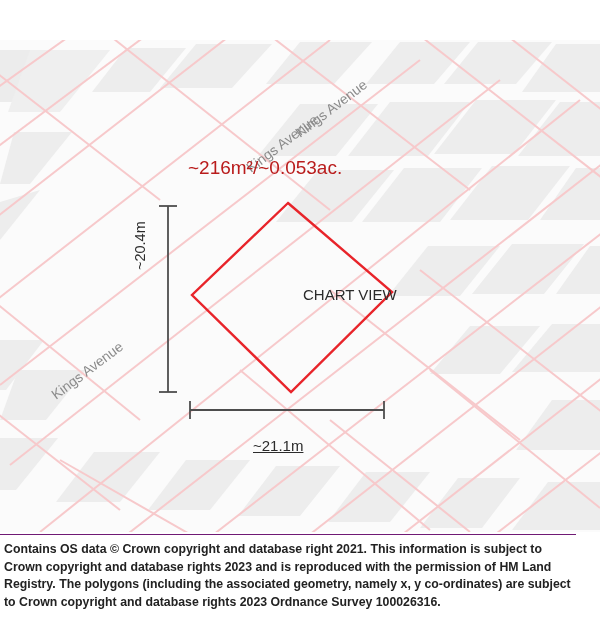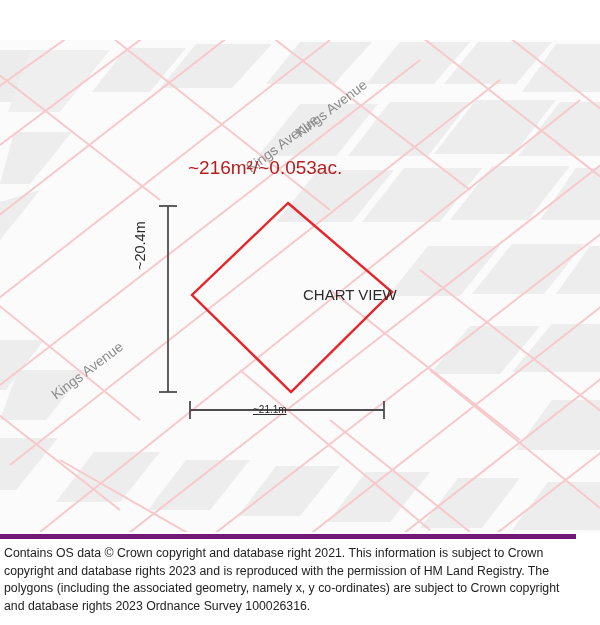--- a/index.html
+++ b/index.html
@@ -66,22 +66,22 @@
   }
   #plot-label {
     left: 303px;
     top: 238px;
     font-size: 15px;
     color: #2b2b2b;
     margin-top: 8px;
   }
   #width-label {
     left: 253px;
-    top: 364px;
-    font-size: 10px;
+    top: 397px;
+    font-size: 15px;
     color: #2b2b2b;
     text-decoration: underline;
   }
   #height-label {
     left: 132px;
     top: 230px;
     font-size: 14.5px;
     color: #2b2b2b;
     transform: rotate(-90deg);
     transform-origin: left top;
@@ -92,21 +92,22 @@
     font-family: "Liberation Sans", sans-serif;
   }
   
   .footer {
     position: absolute;
     left: 0;
     top: 534px;
     width: 576px;
     padding: 6px 4px 0 4px;
     box-sizing: border-box;
-    border-top: 5px solid #701a75;
+    border-top: 1px solid #701a75;
+    font-weight: bold;
   }
   .footer p {
     margin: 0;
     font-size: 12.3px;
     line-height: 17.5px;
     color: #222222;
   }
 </style>
 </head>
 <body>

